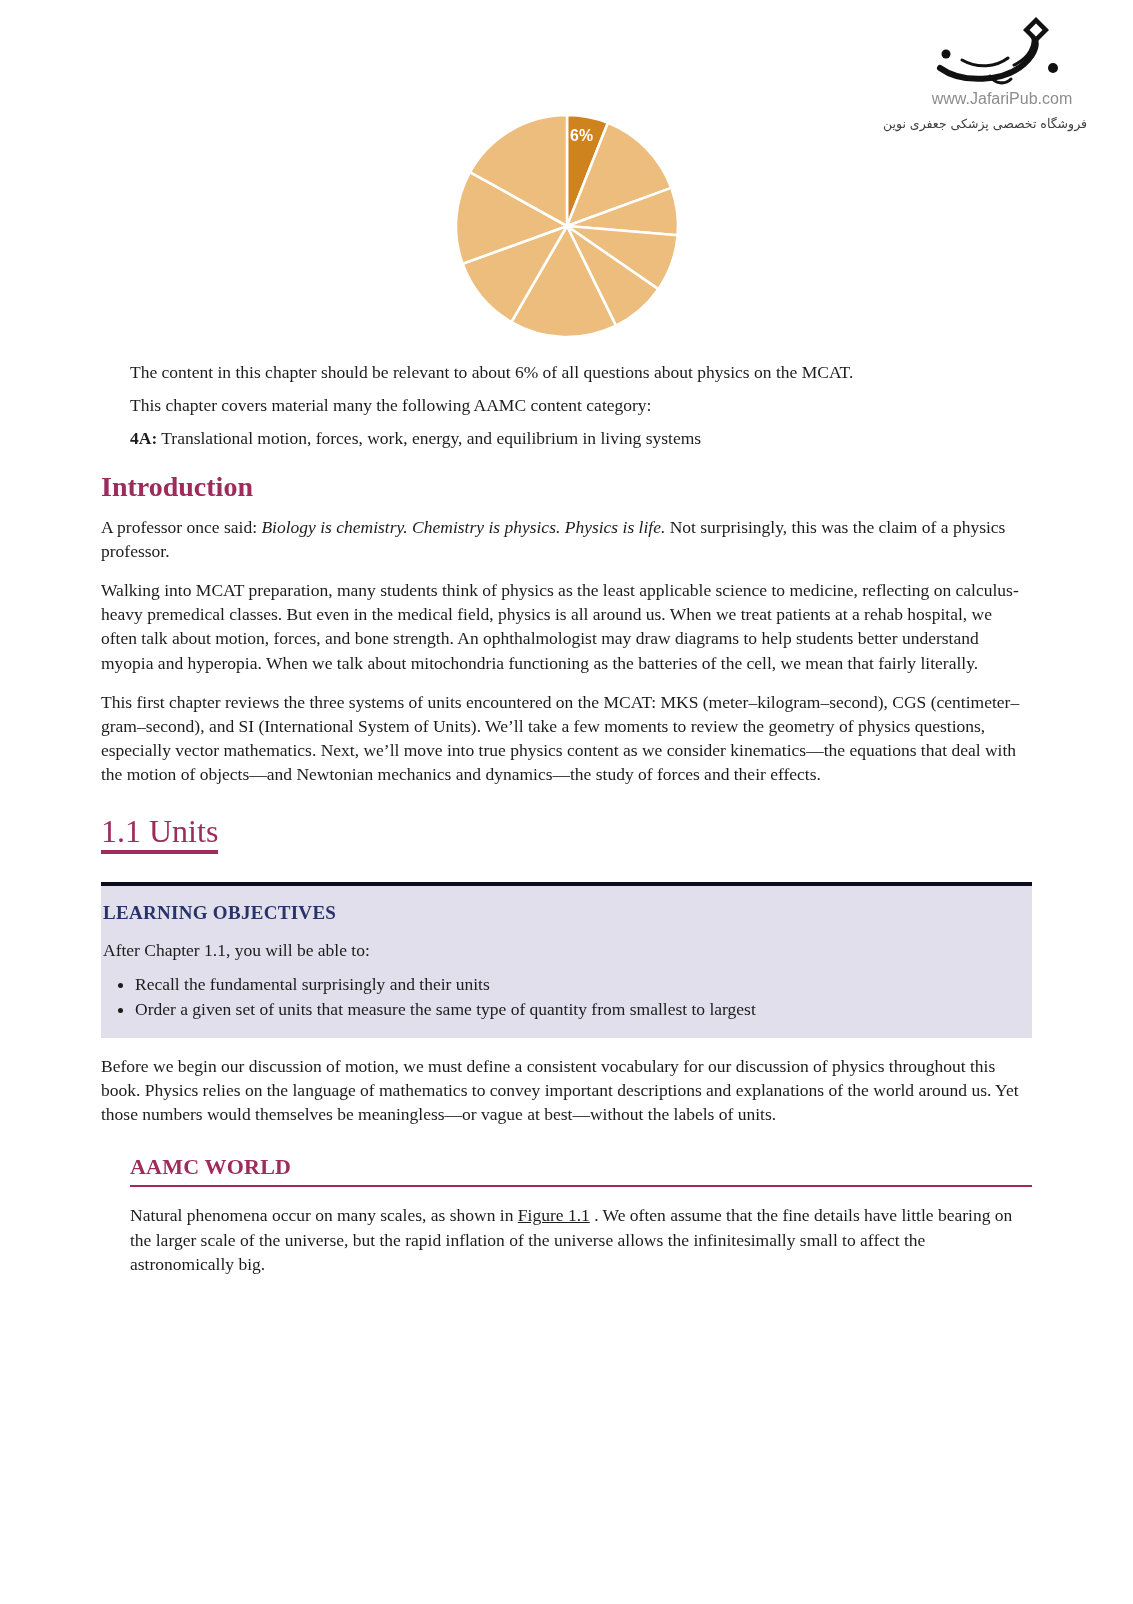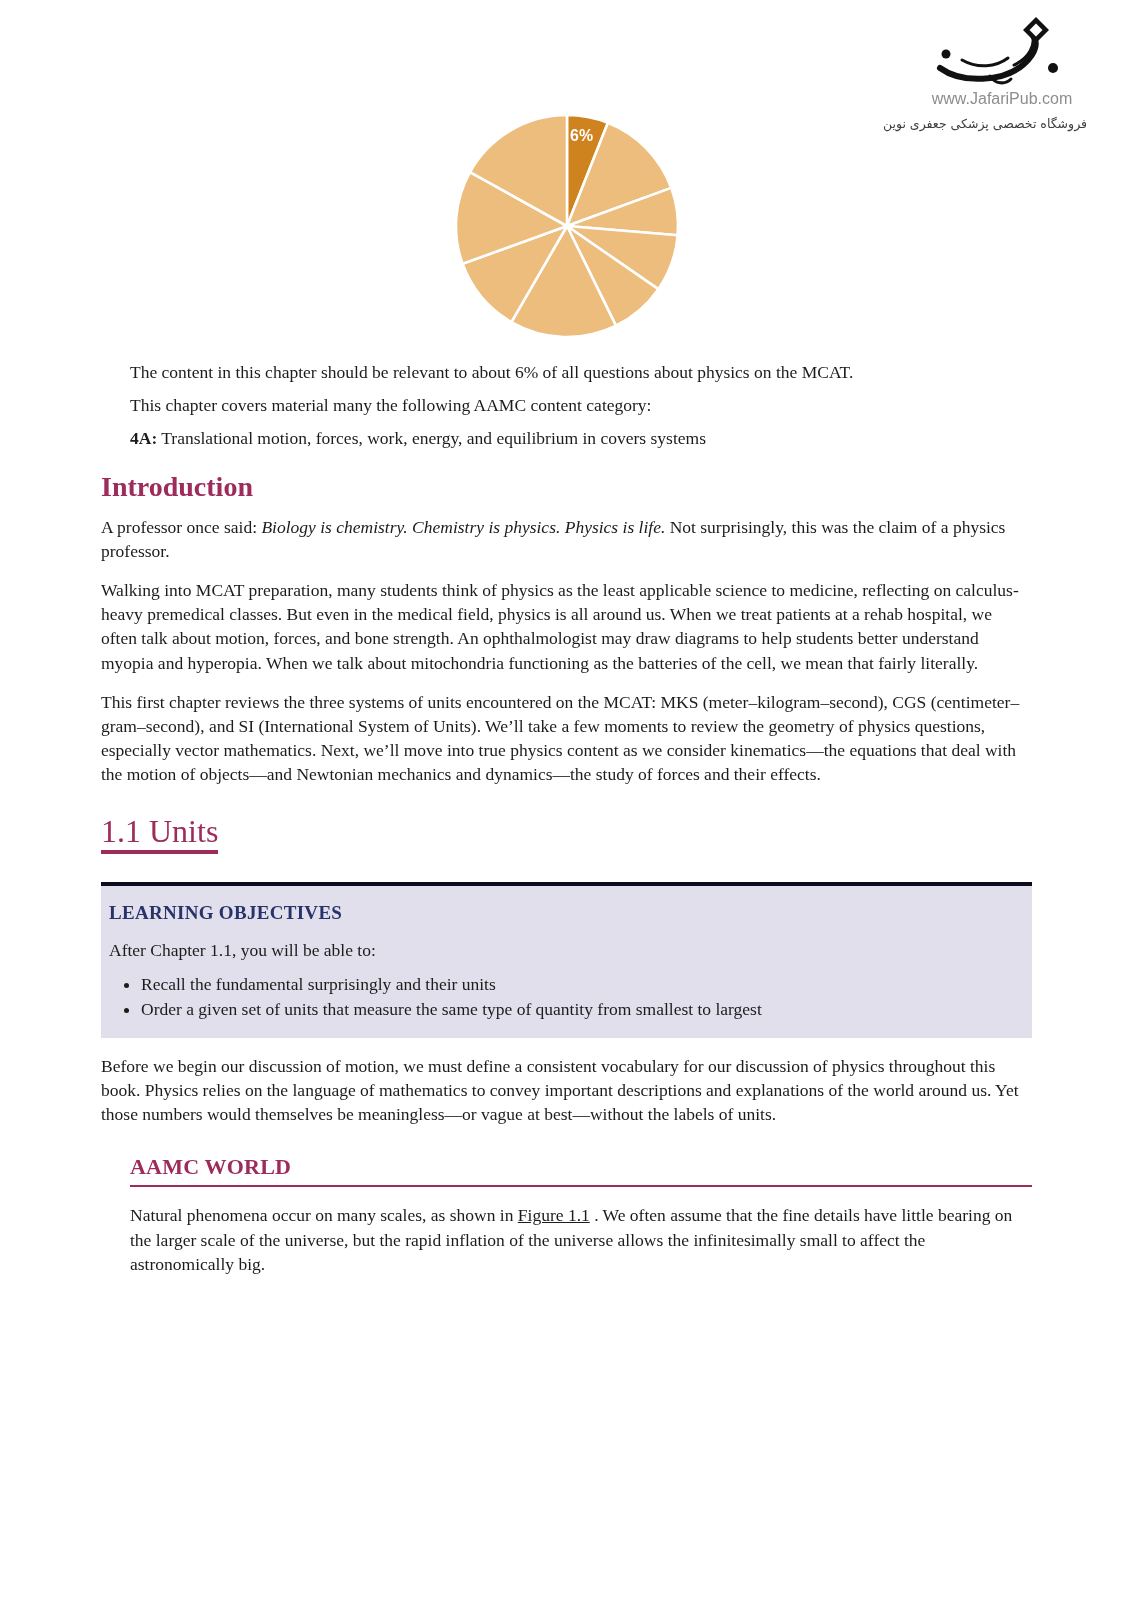--- a/index.html
+++ b/index.html
@@ -56,21 +56,21 @@
     font-size: 32px;
     color: #9d2b5b;
     margin-top: 26px;
     font-weight: normal;
   }
   h2.units-h .underlined { border-bottom: 4px solid #9d2b5b; padding-bottom: 1px; }
   .lo-box {
     margin-top: 32px;
     background: #e1dfeb;
     border-top: 4px solid #0d0d20;
-    padding: 16px 16px 16px 8px;
+    padding: 16px 16px 16px 2px;
   }
   .lo-title {
     font-family: "Liberation Serif", serif;
     font-weight: bold;
     font-size: 19px;
     color: #28336a;
     letter-spacing: 0.3px;
     margin-bottom: 14px;
   }
   .lo-intro { margin-bottom: 10px; }
@@ -129,21 +129,21 @@
         <path d="M 115 115 L 9.69 153.14 A 112 112 0 0 1 17.14 60.53 Z" fill="#ecbd7d" stroke="#ffffff" stroke-width="2.6" stroke-linejoin="round"></path>
         <path d="M 115 115 L 17.14 60.53 A 112 112 0 0 1 115.00 3.00 Z" fill="#ecbd7d" stroke="#ffffff" stroke-width="2.6" stroke-linejoin="round"></path>
       </svg>
   </div>
 
   <div class="content">
 
     <div class="indented">
       <p>The content in this chapter should be relevant to about 6% of all questions about physics on the MCAT.</p>
       <p>This chapter covers material many the following AAMC content category:</p>
-      <p><b>4A:</b><span> Translational motion, forces, work, energy, and equilibrium in covers systems</span></p>
+      <p><b>4A:</b><span> Translational motion, forces, work, energy, and equilibrium in living systems</span></p>
     </div>
 
     <h1 class="intro-h">Introduction</h1>
 
     <p class="para"><span>A professor once said: </span><i>Biology is chemistry. Chemistry is physics. Physics is life.</i><span> Not surprisingly, this was the claim of a physics professor.</span></p>
 
     <p class="para">Walking into MCAT preparation, many students think of physics as the least applicable science to medicine, reflecting on calculus-heavy premedical classes. But even in the medical field, physics is all around us. When we treat patients at a rehab hospital, we often talk about motion, forces, and bone strength. An ophthalmologist may draw diagrams to help students better understand myopia and hyperopia. When we talk about mitochondria functioning as the batteries of the cell, we mean that fairly literally.</p>
 
     <p class="para">This first chapter reviews the three systems of units encountered on the MCAT: MKS (meter–kilogram–second), CGS (centimeter–gram–second), and SI (International System of Units). We’ll take a few moments to review the geometry of physics questions, especially vector mathematics. Next, we’ll move into true physics content as we consider kinematics—the equations that deal with the motion of objects—and Newtonian mechanics and dynamics—the study of forces and their effects.</p>
 

